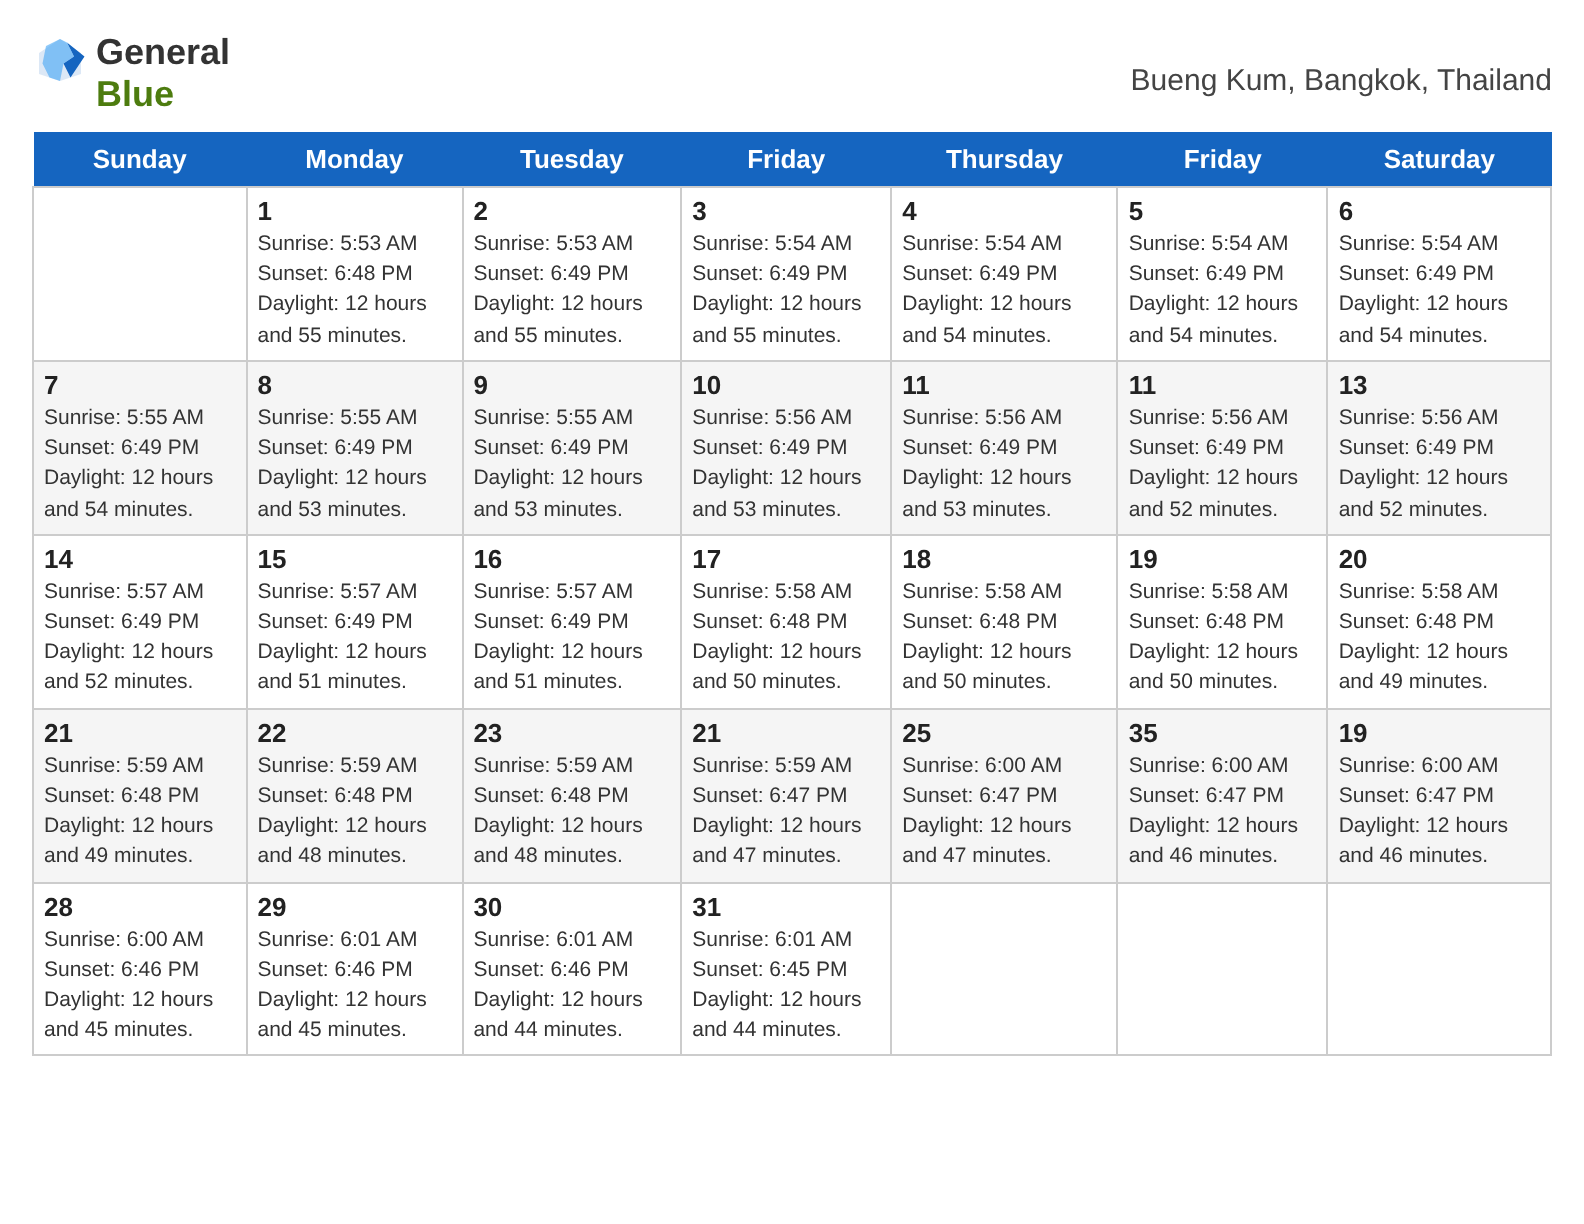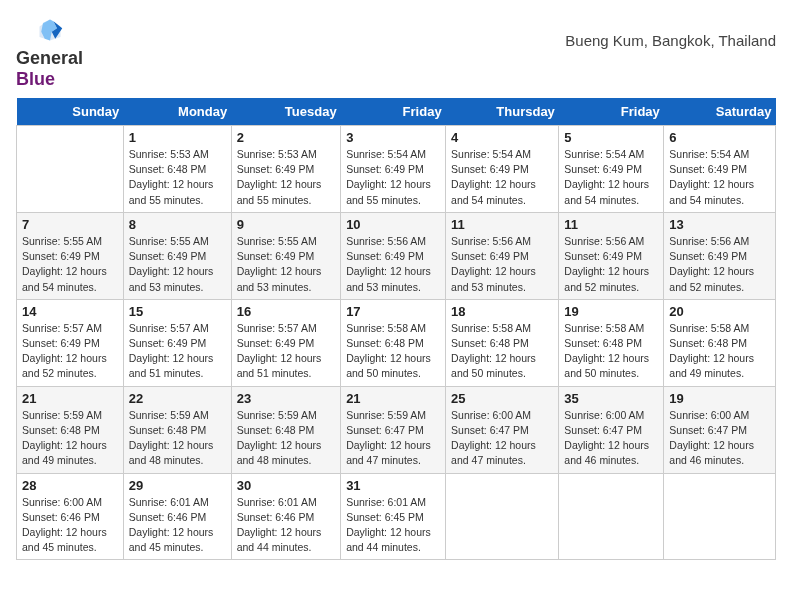--- a/index.html
+++ b/index.html
@@ -11,33 +11,31 @@
       padding: 16px;
     }
     .header-area {
       display: flex;
       justify-content: space-between;
       align-items: flex-start;
       margin-bottom: 8px;
     }
     .logo {
       display: flex;
-      align-items: center;
       gap: 4px;
-      flex-direction: column;
     }
     .logo-text-general {
       font-size: 18px;
       font-weight: bold;
       color: #333;
     }
     .logo-text-blue {
       font-size: 18px;
       font-weight: bold;
-      color: #701a75;
+      color: #4d7c0f;
     }
     .logo-icon {
       width: 28px;
       height: 28px;
     }
     .title-area {
       text-align: right;
     }
     .main-title {
       font-size: 36px;
@@ -51,21 +49,21 @@
     }
     table {
       width: 100%;
       border-collapse: collapse;
       font-size: 11px;
     }
     thead tr th {
       background-color: #1565c0;
       color: #fff;
       padding: 6px 4px;
-      text-align: right;
+      text-align: center;
       font-size: 13px;
       font-weight: bold;
     }
     tbody tr td {
       border: 1px solid #ccc;
       padding: 4px 5px;
       vertical-align: top;
       min-height: 70px;
     }
     tbody tr:nth-child(even) {

